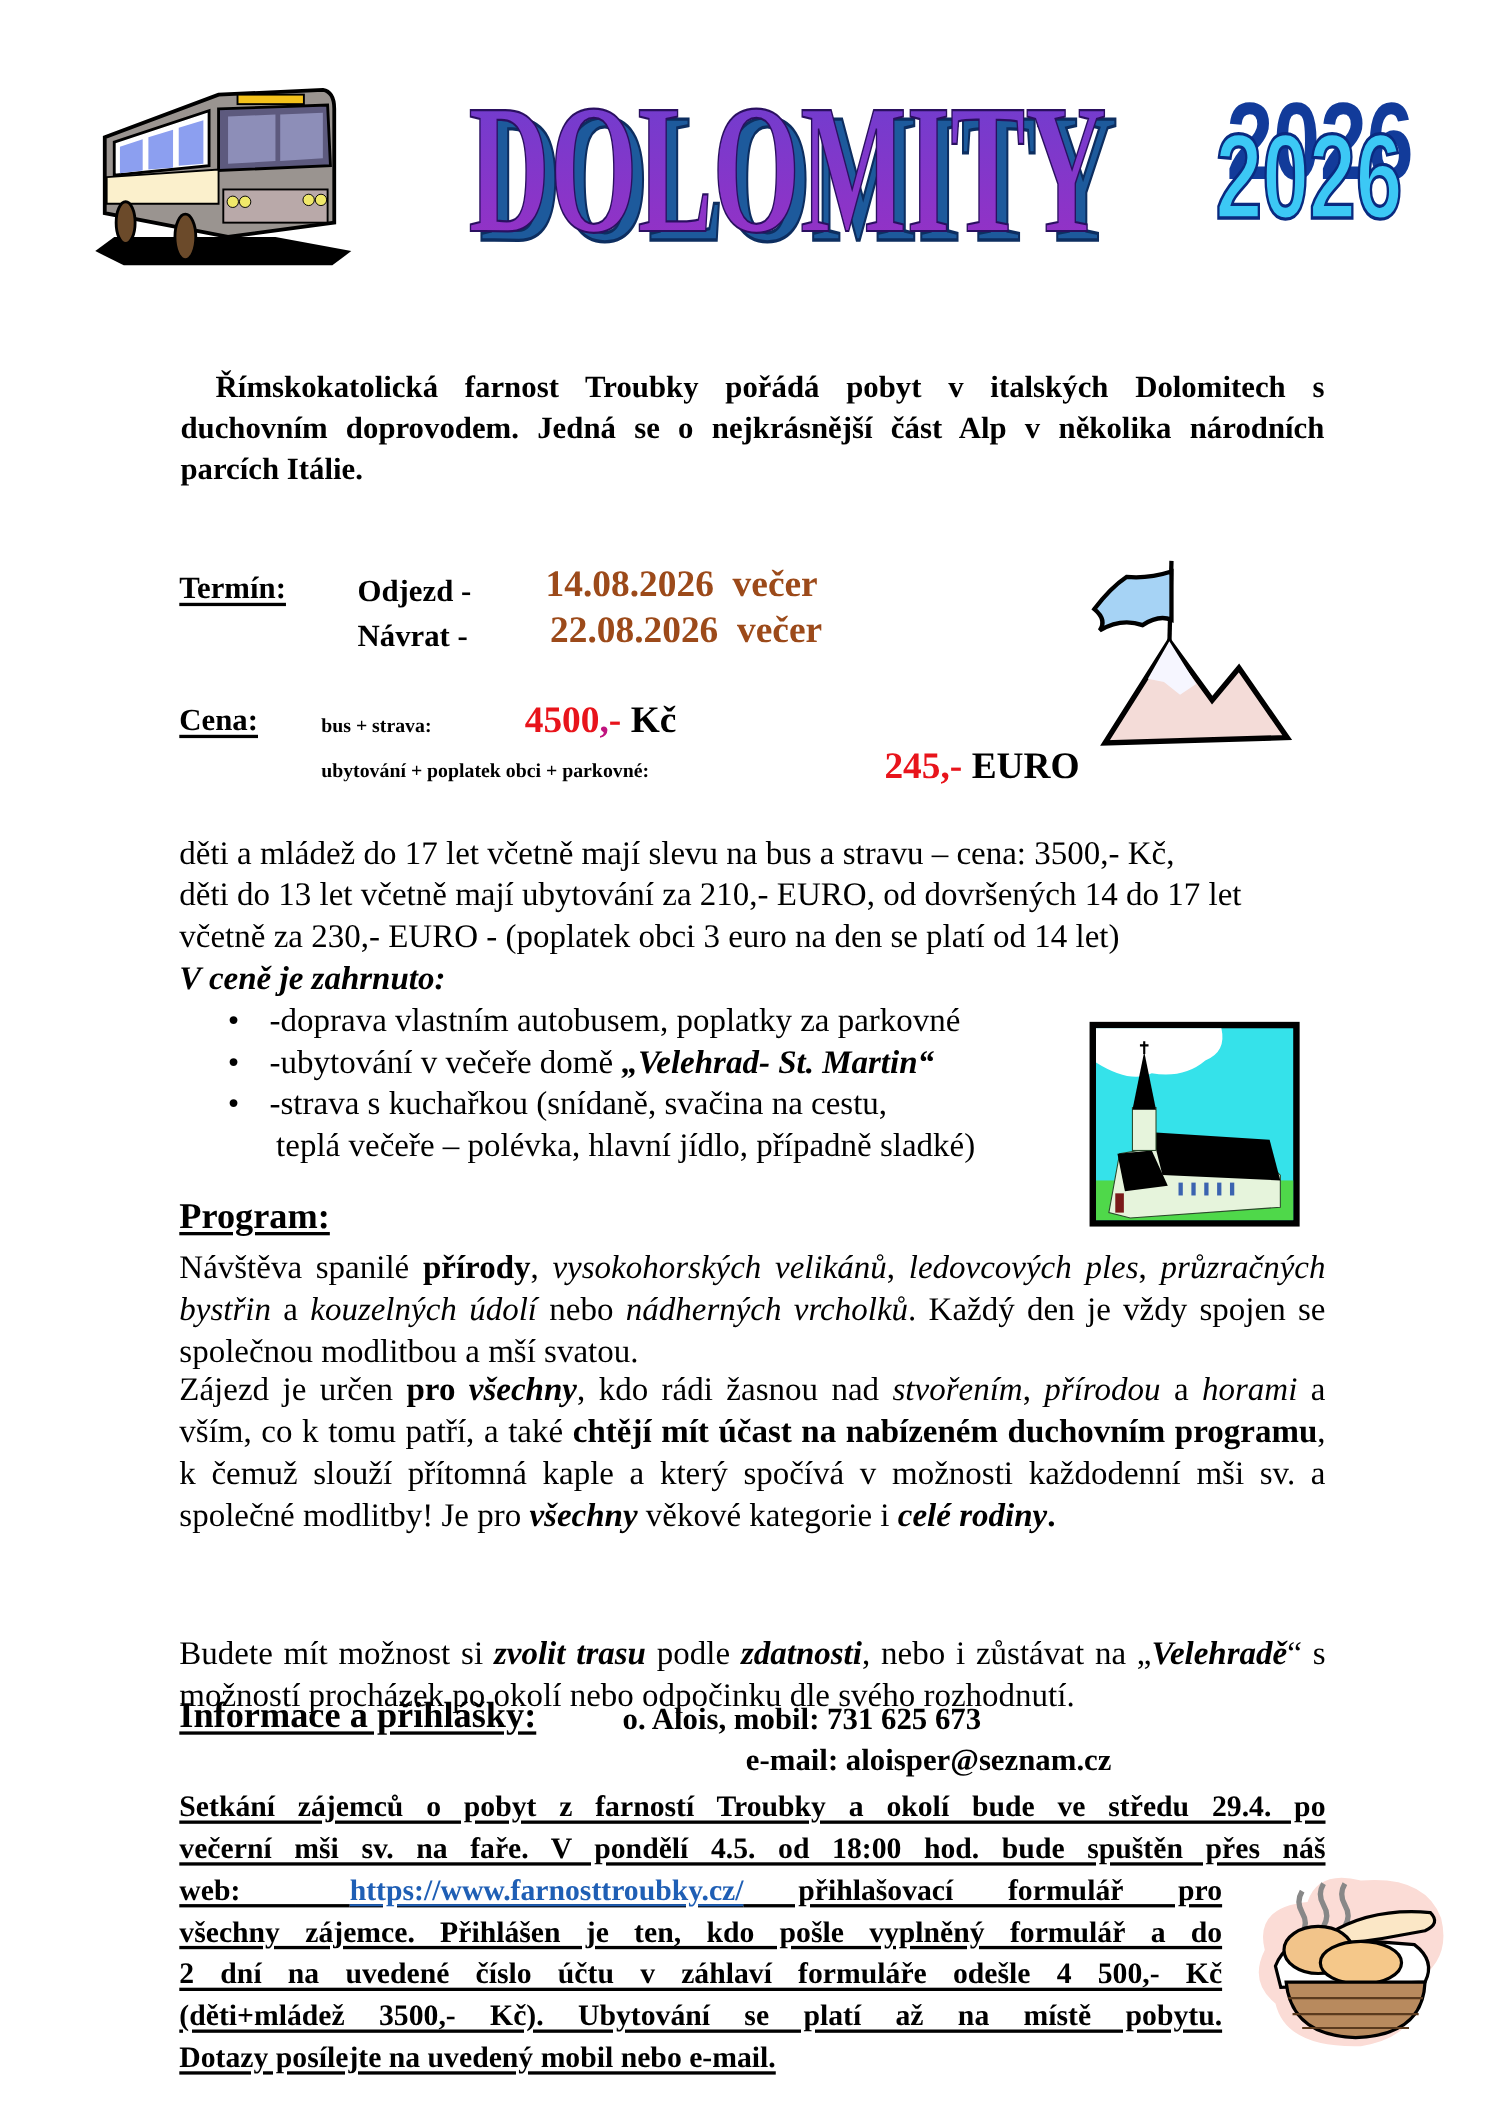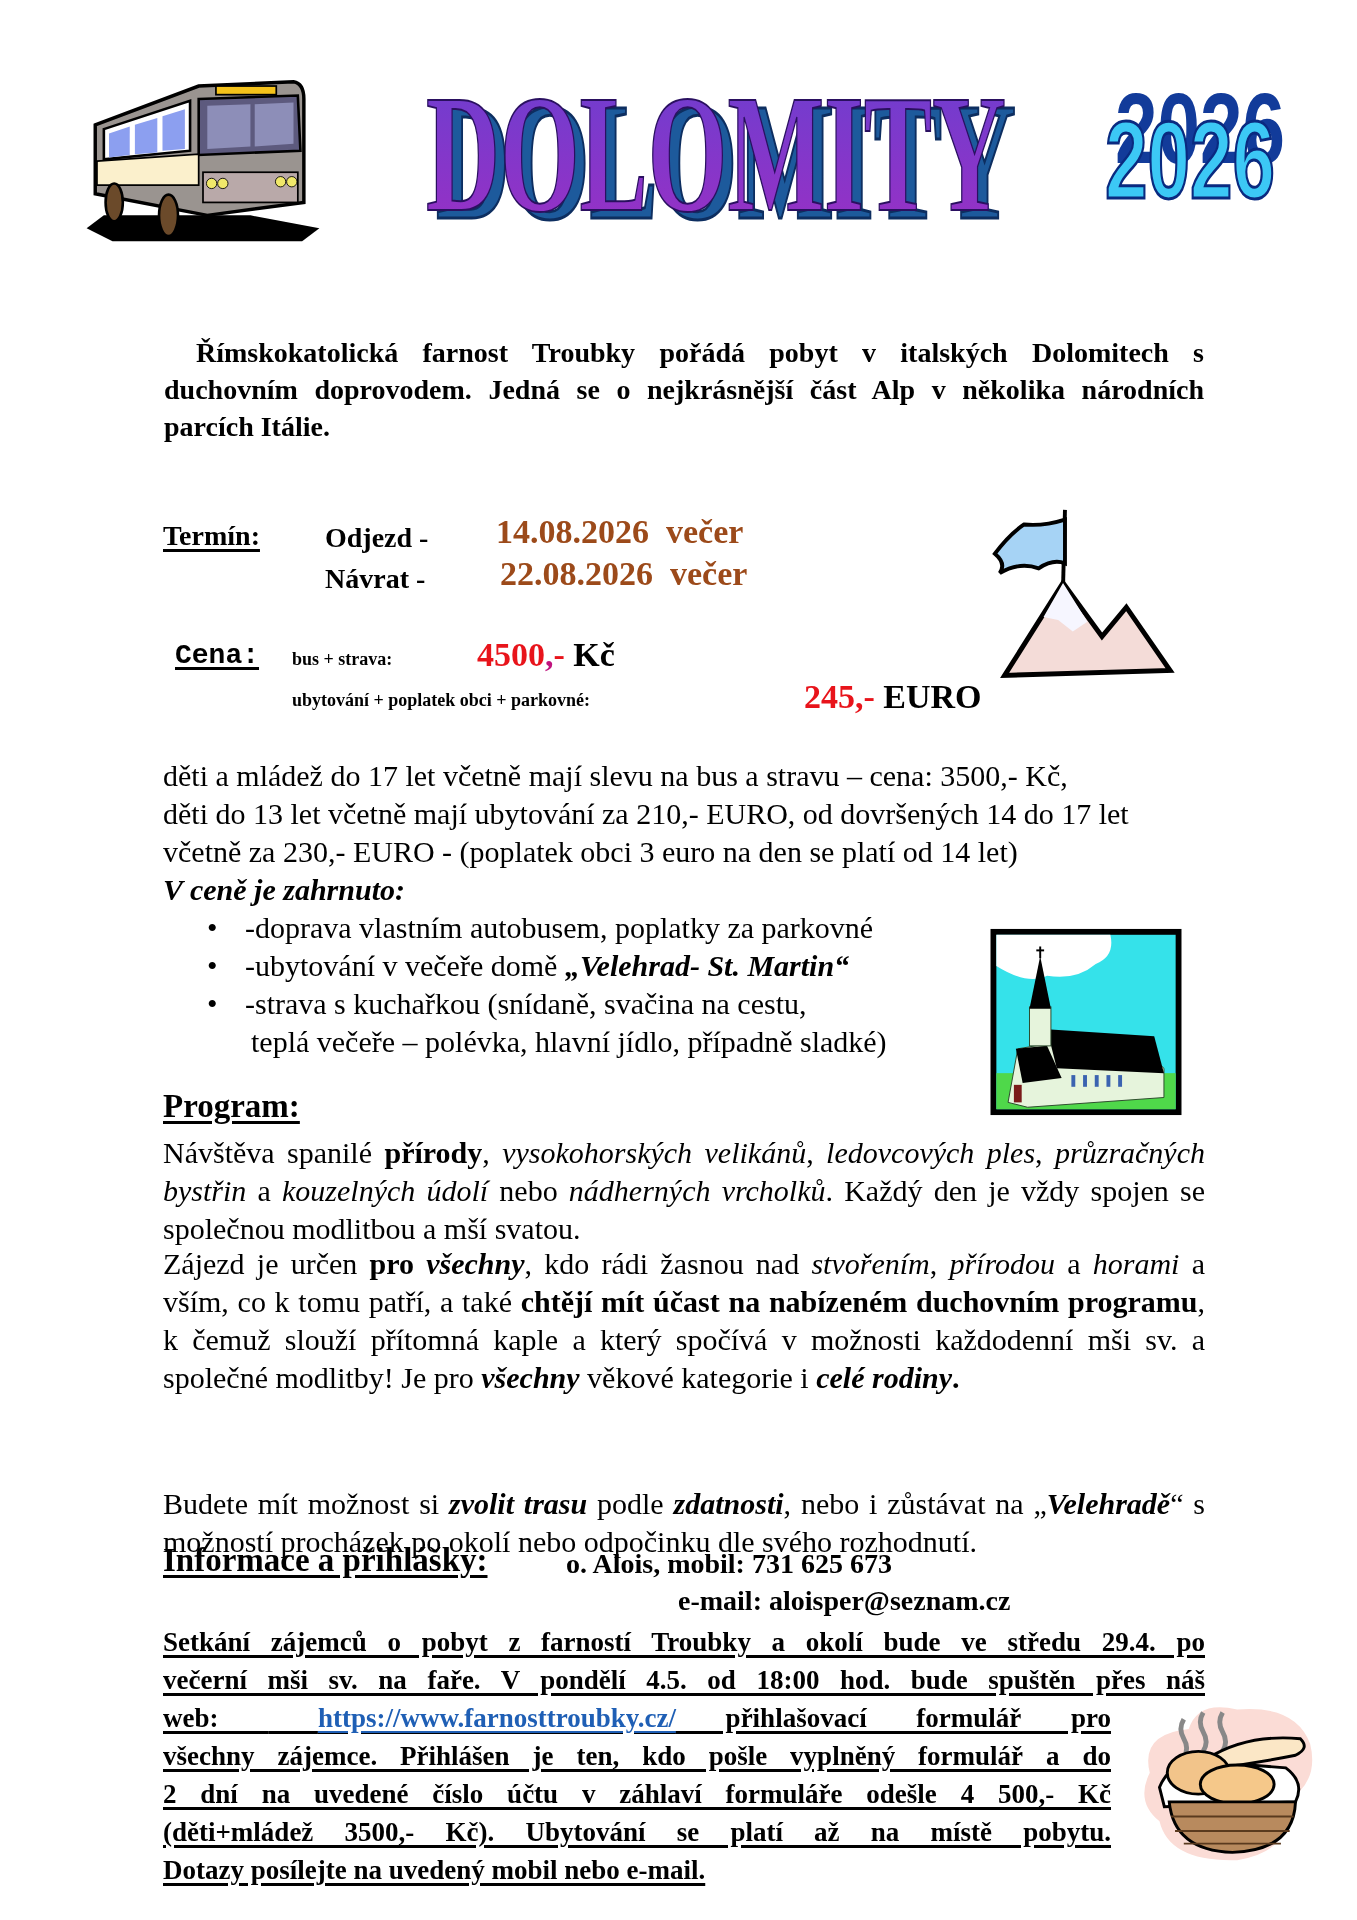--- a/index.html
+++ b/index.html
@@ -95,21 +95,21 @@
   <span>22.08.2026</span>&nbsp;&nbsp;<span>večer</span>
 </div>
 
 <svg class="abs" style="left:985px;top:505px;width:195px;height:185px;" viewBox="0 0 200 190">
   <line x1="82" y1="5" x2="80" y2="85" stroke="#000" stroke-width="4"></line>
   <path d="M82,15 Q60,22 40,20 Q25,30 10,50 Q22,60 15,70 Q35,58 55,65 Q70,55 82,60 Z" fill="#a6d3f5" stroke="#000" stroke-width="4"></path>
   <path d="M20,175 L80,80 L120,135 L145,105 L190,170 Z" fill="#f4dcd8" stroke="#000" stroke-width="5"></path>
   <path d="M60,115 L80,80 L105,120 L90,130 L75,118 Z" fill="#f6f6ff"></path>
 </svg>
 
-<div class="abs lbl" style="left:175px;top:640px;font-family:Liberation Mono, monospace;">Cena:</div>
+<div class="abs lbl" style="left:163px;top:640px;">Cena:</div>
 <div class="abs price-small" style="left:292px;top:649px;">bus + strava:</div>
 <div class="abs price-big" style="left:477px;top:636px;">
   <span class="red">4500</span><span class="magenta">,</span><span class="red">-</span>&nbsp;<span>Kč</span>
 </div>
 <div class="abs price-small" style="left:292px;top:690px;">ubytování + poplatek obci + parkovné:</div>
 <div class="abs price-big" style="left:804px;top:678px;">
   <span class="red">245,-</span>&nbsp;<span>EURO</span>
 </div>
 
 <div class="abs body" style="left:163px;top:757px;width:1050px;">

